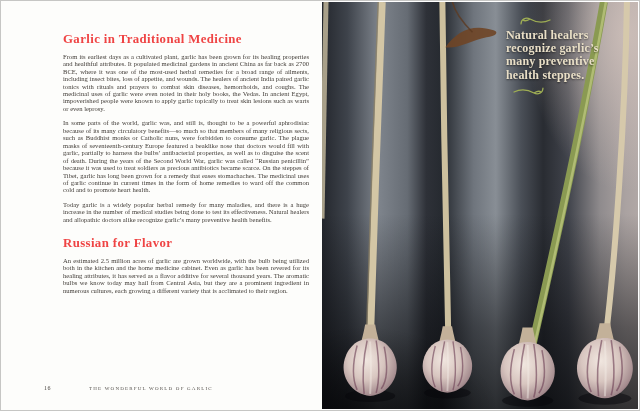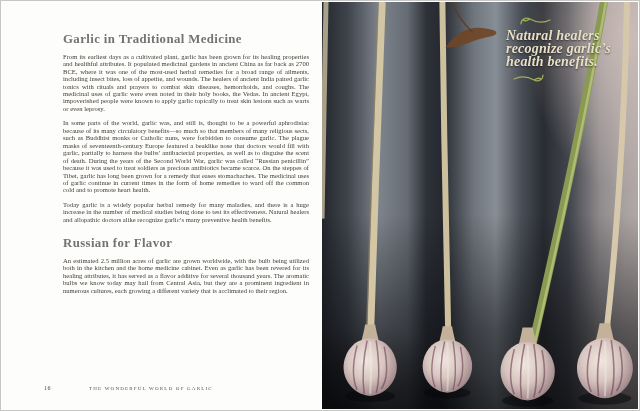--- a/index.html
+++ b/index.html
@@ -16,21 +16,21 @@
   }
   
   .left-page{
     position:absolute;left:1px;top:1px;width:321px;height:409px;
     background:#fdfdfb;
   }
   .text-col{
     position:absolute;left:62px;top:31px;width:246px;
   }
   .section-heading{
-    font-size:12.8px;font-weight:bold;color:#737373;
+    font-size:12.8px;font-weight:bold;color:#ef4444;
     letter-spacing:0.4px;margin:0 0 6px 0;line-height:1.15;
   }
   .section-heading.second{margin-top:13px;}
   .body-para{
     font-size:6.6px;line-height:7.45px;color:#413c37;
     text-align:justify;margin:0 0 7px 0;
   }
   .footer-pagenum{
     position:absolute;left:43px;top:384px;
     font-size:6px;color:#4c4843;letter-spacing:0.5px;
@@ -50,22 +50,22 @@
         #24272d 0%, #3e434b 8%, #7e848c 18%, #666c74 27%, #2e3138 33%,
         #262a30 38%, #6f757d 48%, #888e95 55%, #4a4f57 63%, #292c32 70%,
         #41444c 78%, #8f8b8d 88%, #aaa2a1 96%, #b0a7a5 100%);
   }
   .photo-art{position:absolute;inset:0;width:100%;height:100%;}
   .streak{fill:none;stroke:#6a3e53;stroke-width:1.5;opacity:.6;}
   .hilite{fill:none;stroke:#f5ede7;stroke-width:2;opacity:.45;}
   
   .quote{
     position:absolute;left:184px;top:13px;width:112px;
-    color:#e9dfc7;font-style:italic;font-weight:bold;
-    font-size:14px;line-height:13.2px;letter-spacing:0.2px;
+    color:#e9dfc7;font-weight:bold;
+    font-size:12px;line-height:13.2px;letter-spacing:0.2px;
     text-shadow:0 1px 2px rgba(0,0,0,0.55);
   }
   .quote .orn{display:block;margin:0 0 3px 12px;}
   .quote .orn.bottom{margin:4px 0 0 6px;transform:rotate(180deg);}
   .quote-line{white-space:nowrap;}
 </style>
 </head>
 <body>
 
 <div class="frame"></div>
@@ -119,18 +119,19 @@
     <use href="#bulb" transform="translate(205,366) scale(1.02)"></use>
     <use href="#bulb" transform="translate(282,363) scale(1.05)"></use>
   </svg>
 
   <div class="quote">
     <svg class="orn" width="34" height="11" viewBox="0 0 34 11">
       <path d="M3 9 C3 4 8 2 12 4 C9 6 6 6 5 5 M12 4 C19 8 26 8 32 5" stroke="#9fae54" stroke-width="1.2" fill="none" stroke-linecap="round"></path>
     </svg>
     <div class="quote-line">Natural healers</div>
     <div class="quote-line">recognize garlic’s</div>
-    <div class="quote-line">health benefits.</div>
+    <div class="quote-line">many preventive</div>
+    <div class="quote-line">health steppes.</div>
     <svg class="orn bottom" width="34" height="11" viewBox="0 0 34 11">
       <path d="M3 9 C3 4 8 2 12 4 C9 6 6 6 5 5 M12 4 C19 8 26 8 32 5" stroke="#9fae54" stroke-width="1.2" fill="none" stroke-linecap="round"></path>
     </svg>
   </div>
 </div>
 
 </body></html>

